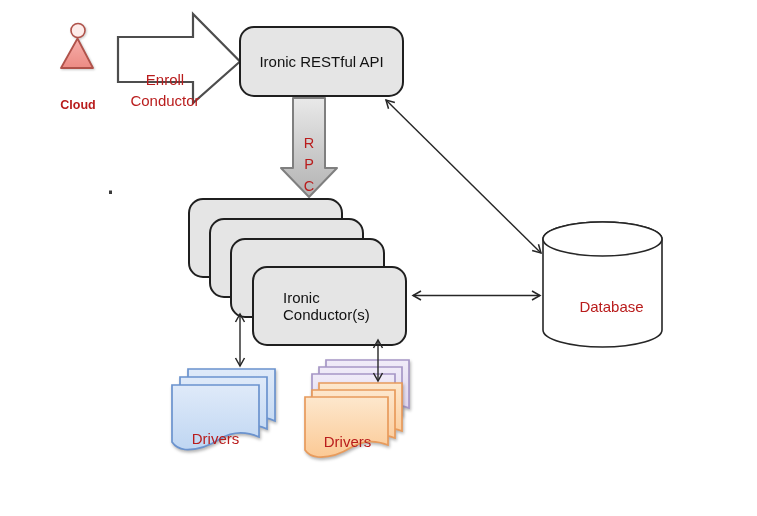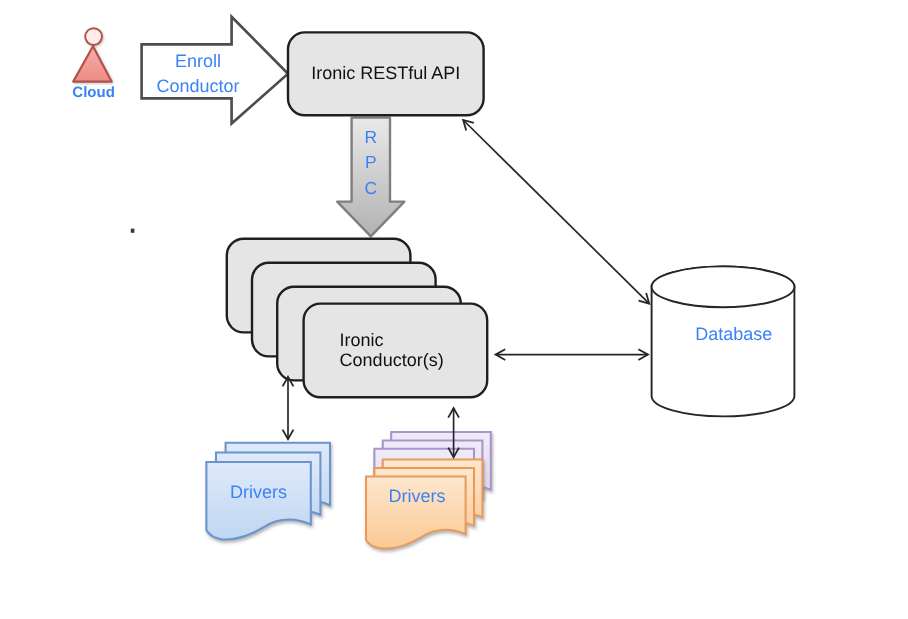--- a/index.html
+++ b/index.html
@@ -1,39 +1,39 @@
 <!DOCTYPE html>
 <html><head>
 <meta charset="utf-8">
 <style>
   html,body{margin:0;padding:0;background:#fff;}
   #canvas{
     position:relative;width:757px;height:516px;background:#ffffff;overflow:hidden;
     font-family:"Liberation Sans", sans-serif;color:#111;
   }
   svg.layer{position:absolute;left:0;top:0;pointer-events:none;}
-  .label{position:absolute;text-align:center;color:#3b82f6;}
+  .label{position:absolute;text-align:center;color:#b91c1c;margin-top:28px;}
   .node-box{
     position:absolute;background:#e5e5e5;border:2px solid #1f1f1f;border-radius:15px;
     box-sizing:border-box;display:flex;align-items:center;justify-content:center;
   }
   .node-box .txt{font-size:15px;}
   .two-line span{display:block;}
   #enroll-label{left:124px;top:42px;width:82px;font-size:15px;line-height:20.5px;}
   #admin-label{left:16px;top:71px;width:124px;font-size:12.5px;font-weight:bold;line-height:13.5px;}
   #rpc-label{left:298px;top:105px;width:22px;font-size:14.5px;line-height:21.3px;}
   #db-label{left:543px;top:270px;width:137px;font-size:15px;}
   #drivers-left-label{left:175px;top:402px;width:81px;font-size:15px;}
   #drivers-right-label{left:306px;top:405px;width:83px;font-size:15px;}
   #api-box{left:239px;top:26px;width:165px;height:71px;}
   .cond-box{width:155px;height:80px;}
   #cond-1{left:188px;top:198px;}
   #cond-2{left:209px;top:218px;}
   #cond-3{left:230px;top:238px;}
-  #cond-4{left:252px;top:252px;padding-left:29px;}
+  #cond-4{left:252px;top:266px;padding-left:29px;}
   .shadowed{filter:drop-shadow(1.5px 2px 1.5px rgba(90,90,90,0.45));}
   .softshadow{filter:drop-shadow(1px 1.5px 1px rgba(120,120,120,0.4));}
 </style>
 </head>
 <body>
 
 <div id="canvas">
 
   <svg class="layer" width="757" height="516" viewBox="0 0 757 516">
     <defs>

